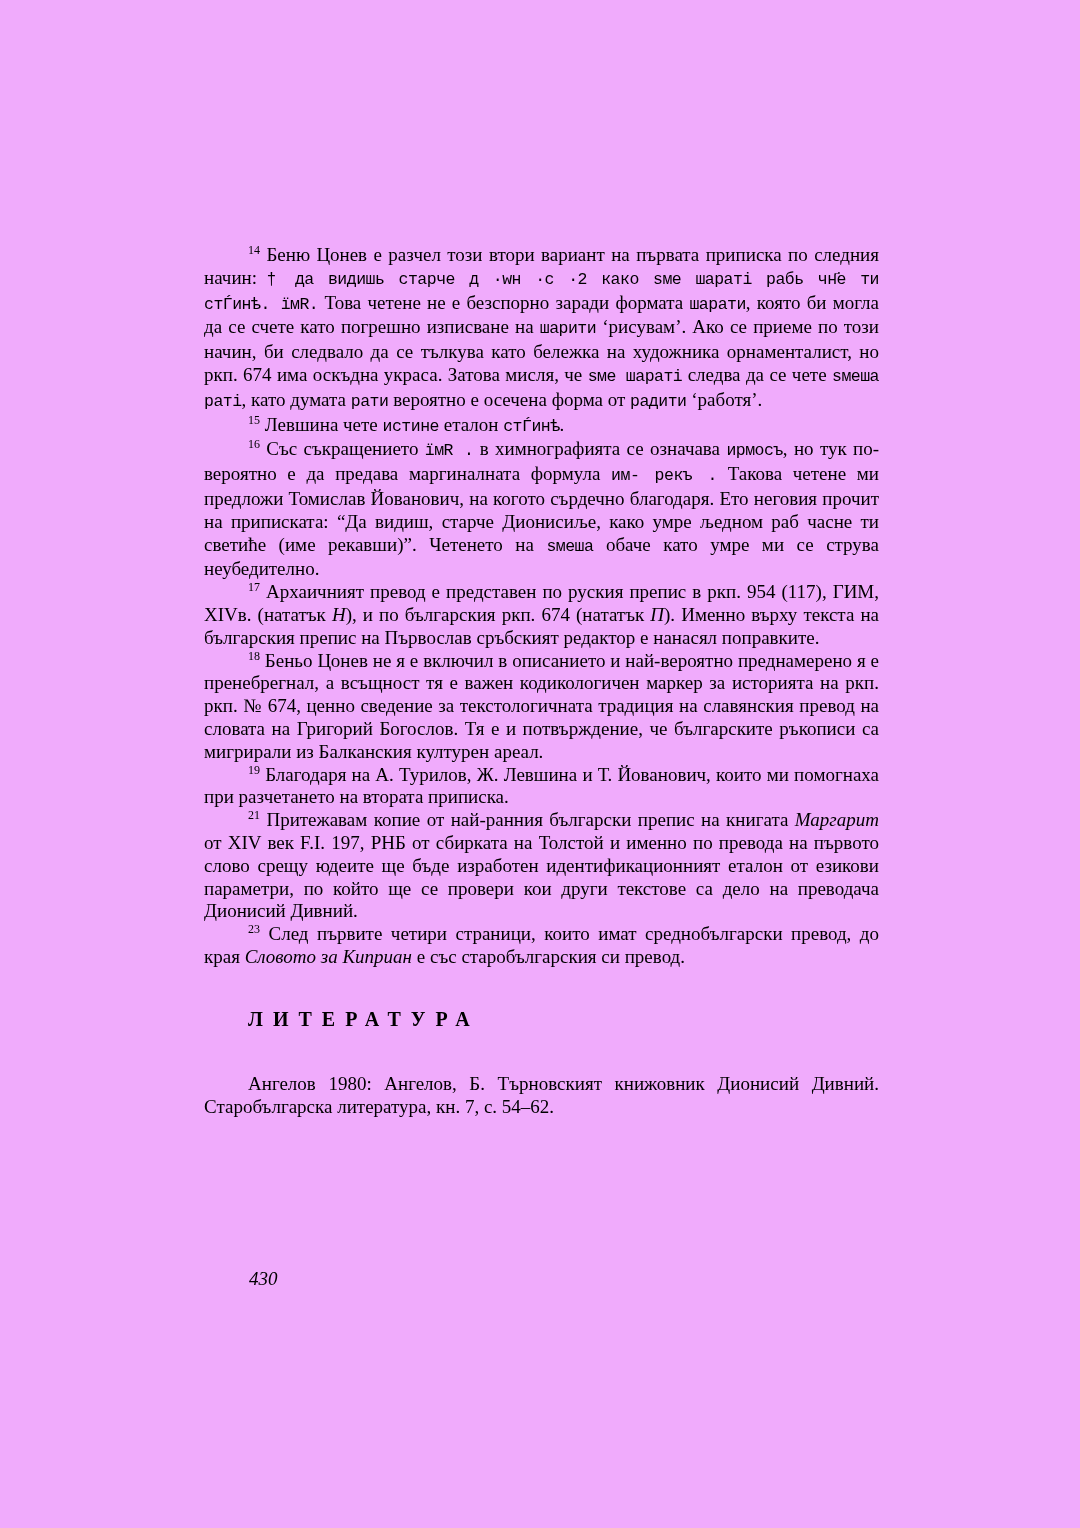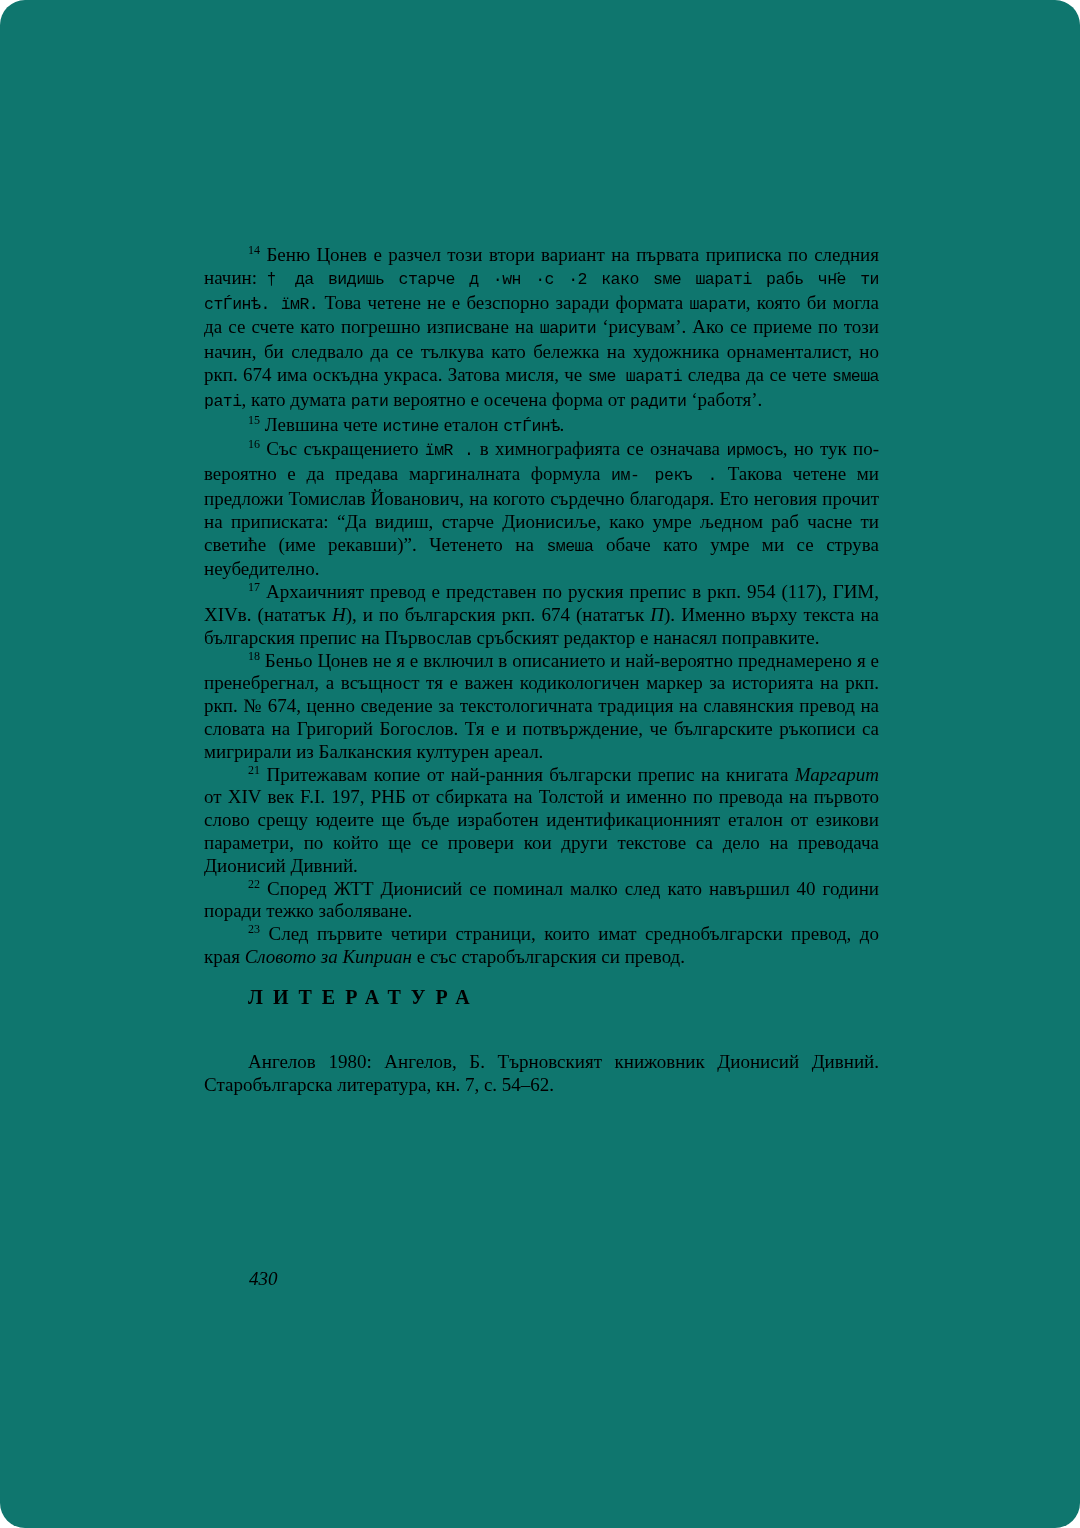--- a/index.html
+++ b/index.html
@@ -4,25 +4,24 @@
 <style>
   html, body {
     margin: 0;
     padding: 0;
     background: #ffffff;
   }
   .page {
     position: relative;
     width: 1080px;
     height: 1528px;
-    background: #0f766e;
+    background: #f0abfc;
     font-family: "Liberation Serif", serif;
     color: #000000;
     overflow: hidden;
-    border-radius: 25px;
   }
   .content {
     position: absolute;
     left: 204px;
     top: 244px;
     width: 675px;
   }
   .para {
     margin: 0;
     font-size: 19px;
@@ -36,21 +35,21 @@
     vertical-align: super;
   }
   .seg-normal { }
   .seg-slav {
     font-family: "Liberation Mono", monospace;
     font-size: 16.5px;
     letter-spacing: -0.5px;
   }
   .seg-bold { font-weight: normal; }
   .seg-italic { font-style: italic; }
-  .literature { margin-top: 16px; }
+  .literature { margin-top: 38px; }
   .lit-heading {
     margin: 0 0 0 44px;
     font-size: 20px;
     font-weight: bold;
     letter-spacing: 0.5em;
     line-height: 24px;
   }
   .lit-entries { margin-top: 42px; }
   .pagenum {
     position: absolute;
@@ -65,22 +64,22 @@
 <body>
 
 <div class="page">
   <div class="content">
     <div class="footnotes">
         <p class="para"><sup>14</sup> <span class="seg-normal">Беню Цонев е разчел този втори вариант на първата приписка по следния начин: </span><span class="seg-slav">† да видишь старче д ·wн ·с ·2 како ѕме шараті рабь чн҃е ти стЃинѣ. ïмR.</span><span class="seg-normal"> Това четене не е безспорно заради формата </span><span class="seg-slav">шарати</span><span class="seg-normal">, която би могла да се счете като погрешно изписване на </span><span class="seg-slav">шарити</span><span class="seg-normal"> ‘рисувам’. Ако се приеме по този начин, би следвало да се тълкува като бележка на художника орнаменталист, но ркп. 674 има оскъдна украса. Затова мисля, че </span><span class="seg-slav">ѕме шараті</span><span class="seg-normal"> следва да се чете </span><span class="seg-slav">ѕмеша раті</span><span class="seg-normal">, като думата </span><span class="seg-slav">рати</span><span class="seg-normal"> вероятно е осечена форма от </span><span class="seg-slav">радити</span><span class="seg-normal"> ‘работя’.</span></p>
         <p class="para"><sup>15</sup> <span class="seg-normal">Левшина чете </span><span class="seg-slav">истине</span><span class="seg-normal"> еталон </span><span class="seg-slav">стЃинѣ</span><span class="seg-normal">.</span></p>
         <p class="para"><sup>16</sup> <span class="seg-normal">Със съкращението </span><span class="seg-slav">ïмR .</span><span class="seg-normal"> в химнографията се означава </span><span class="seg-slav">ирмосъ</span><span class="seg-normal">, но тук по-вероятно е да предава маргиналната формула </span><span class="seg-slav">им- рекъ .</span><span class="seg-normal"> Такова четене ми предложи Томислав Йованович, на когото сърдечно благодаря. Ето неговия прочит на приписката: “</span><span class="seg-bold">Да видиш, старче Дионисиље, како умре љедном раб часне ти светиће (име рекавши)”.</span><span class="seg-normal"> Четенето на </span><span class="seg-slav">ѕмеша</span><span class="seg-normal"> обаче като </span><span class="seg-bold">умре</span><span class="seg-normal"> ми се струва неубедително.</span></p>
         <p class="para"><sup>17</sup> <span class="seg-normal">Архаичният превод е представен по руския препис в ркп. 954 (117), ГИМ, XIVв. (нататък </span><span class="seg-italic">Н</span><span class="seg-normal">), и по българския ркп. 674 (нататък </span><span class="seg-italic">П</span><span class="seg-normal">). Именно върху текста на българския препис на Първослав сръбският редактор е нанасял поправките.</span></p>
         <p class="para"><sup>18</sup> <span class="seg-normal">Беньо Цонев не я е включил в описанието и най-вероятно преднамерено я е пренебрегнал, а всъщност тя е важен кодикологичен маркер за историята на ркп. ркп. № 674, ценно сведение за текстологичната традиция на славянския превод на словата на Григорий Богослов. Тя е и потвърждение, че българските ръкописи са мигрирали из Балканския културен ареал.</span></p>
+        <p class="para"><sup>19</sup> <span class="seg-normal">Благодаря на А. Турилов, Ж. Левшина и Т. Йованович, които ми помогнаха при разчетането на втората приписка.</span></p>
         <p class="para"><sup>21</sup> <span class="seg-normal">Притежавам копие от най-ранния български препис на книгата </span><span class="seg-italic">Маргарит</span><span class="seg-normal"> от XIV век F.I. 197, РНБ от сбирката на Толстой и именно по превода на първото слово срещу юдеите ще бъде изработен идентификационният еталон от езикови параметри, по който ще се провери кои други текстове са дело на преводача Дионисий Дивний.</span></p>
-        <p class="para"><sup>22</sup> <span class="seg-normal">Според ЖТТ Дионисий се поминал малко след като навършил 40 години поради тежко заболяване.</span></p>
         <p class="para"><sup>23</sup> <span class="seg-normal">След първите четири страници, които имат среднобългарски превод, до края </span><span class="seg-italic">Словото за Киприан</span><span class="seg-normal"> е със старобългарския си превод.</span></p>
       </div>
     <div class="literature">
       <h2 class="lit-heading">ЛИТЕРАТУРА</h2>
       <div class="lit-entries">
           <p class="para"><span class="seg-bold">Ангелов 1980:</span><span class="seg-normal"> Ангелов, Б. Търновският книжовник Дионисий Дивний. Старобългарска литература, кн. 7, с. 54–62.</span></p>
         </div>
     </div>
   </div>
   <div class="pagenum">430</div>

